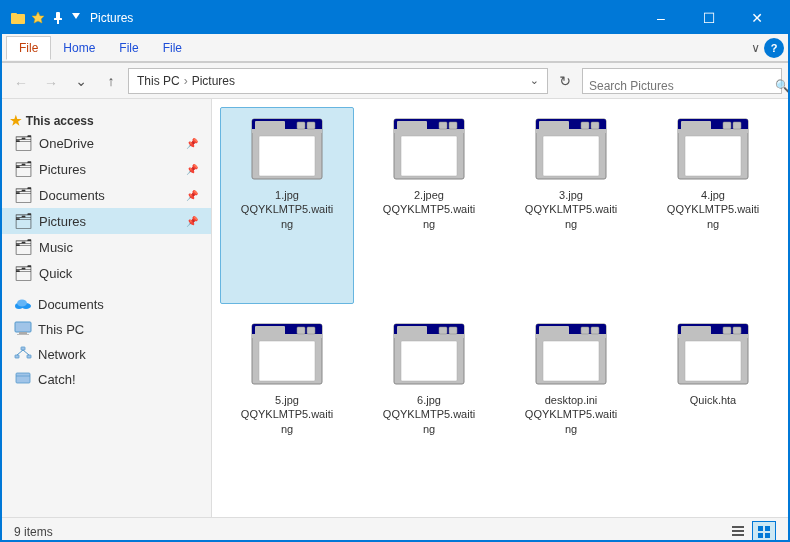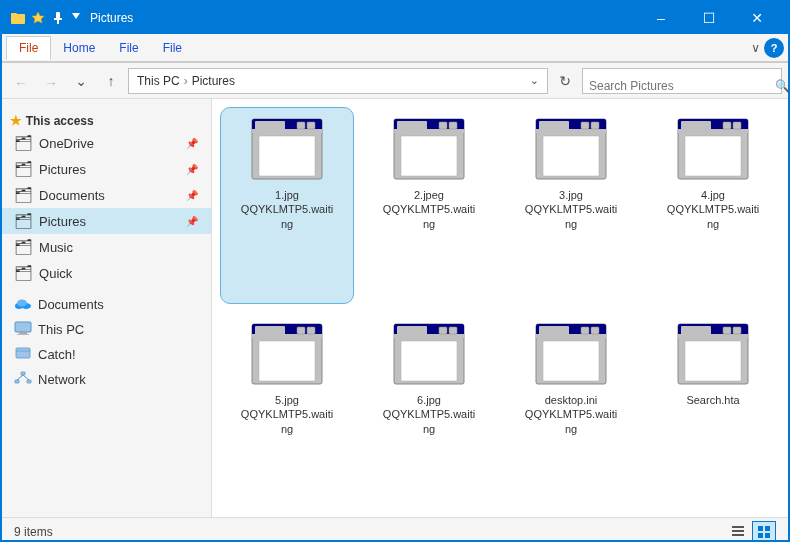--- a/index.html
+++ b/index.html
@@ -194,21 +194,21 @@
       gap: 8px;
       flex: 1;
     }
     .file-item {
       display: flex;
       flex-direction: column;
       align-items: center;
       padding: 6px 4px;
       cursor: pointer;
       border: 1px solid transparent;
-      border-radius: 10px;
+      border-radius: 2px;
       text-align: center;
     }
     .file-item.selected { background: #cce8f4; border-color: #66b5e0; }
     .file-icon {
       width: 80px;
       height: 70px;
       position: relative;
       margin-bottom: 4px;
     }
     .file-label {
@@ -367,38 +367,38 @@
             <rect x="1" y="1" width="16" height="10" rx="1" fill="#a0c4e8" stroke="#5599cc" stroke-width="1"></rect>
             <rect x="5" y="11" width="8" height="2" fill="#aaa"></rect>
             <rect x="3" y="13" width="12" height="1" fill="#bbb"></rect>
           </svg>
       </span>
       <span>This PC</span>
     </div>
     <div class="sidebar-item">
       <span class="item-icon">
         <svg width="18" height="14" viewBox="0 0 18 14">
-            <rect x="2" y="2" width="14" height="10" rx="1" fill="#a0c4e8" stroke="#5599cc" stroke-width="0.8"></rect>
-            <line x1="2" y1="5" x2="16" y2="5" stroke="#5599cc" stroke-width="0.7"></line>
-          </svg>
-      </span>
-      <span>Catch!</span>
-    </div>
-    <div class="sidebar-item">
-      <span class="item-icon">
-        <svg width="18" height="14" viewBox="0 0 18 14">
             <rect x="7" y="1" width="4" height="3" rx="0.5" fill="#a0c4e8" stroke="#5599cc" stroke-width="0.8"></rect>
             <rect x="1" y="9" width="4" height="3" rx="0.5" fill="#a0c4e8" stroke="#5599cc" stroke-width="0.8"></rect>
             <rect x="13" y="9" width="4" height="3" rx="0.5" fill="#a0c4e8" stroke="#5599cc" stroke-width="0.8"></rect>
             <line x1="9" y1="4" x2="3" y2="9" stroke="#5599cc" stroke-width="1"></line>
             <line x1="9" y1="4" x2="15" y2="9" stroke="#5599cc" stroke-width="1"></line>
           </svg>
       </span>
       <span>Network</span>
     </div>
+    <div class="sidebar-item">
+      <span class="item-icon">
+        <svg width="18" height="14" viewBox="0 0 18 14">
+            <rect x="2" y="2" width="14" height="10" rx="1" fill="#a0c4e8" stroke="#5599cc" stroke-width="0.8"></rect>
+            <line x1="2" y1="5" x2="16" y2="5" stroke="#5599cc" stroke-width="0.7"></line>
+          </svg>
+      </span>
+      <span>Catch!</span>
+    </div>
   </div>
 
   <div class="file-area" style="position:relative;">
     <div class="file-grid">
 
       <div class="file-item selected">
         <div class="file-icon">
           <svg class="win-icon-svg" viewBox="0 0 80 70" xmlns="http://www.w3.org/2000/svg">
             <rect x="5" y="5" width="70" height="60" rx="2" fill="#c0c0c0" stroke="#888" stroke-width="1"></rect>
             <rect x="5" y="5" width="70" height="14" rx="2" fill="#000080"></rect>
@@ -507,21 +507,21 @@
           <svg class="win-icon-svg" viewBox="0 0 80 70" xmlns="http://www.w3.org/2000/svg">
             <rect x="5" y="5" width="70" height="60" rx="2" fill="#c0c0c0" stroke="#888" stroke-width="1"></rect>
             <rect x="5" y="5" width="70" height="14" rx="2" fill="#000080"></rect>
             <rect x="5" y="15" width="70" height="4" fill="#c0c0c0"></rect>
             <rect x="8" y="7" width="30" height="9" rx="1" fill="#c0c0c0"></rect>
             <rect x="50" y="8" width="8" height="7" rx="1" fill="#c0c0c0" stroke="#888" stroke-width="0.5"></rect>
             <rect x="60" y="8" width="8" height="7" rx="1" fill="#c0c0c0" stroke="#888" stroke-width="0.5"></rect>
             <rect x="12" y="22" width="56" height="40" rx="1" fill="#fff" stroke="#aaa" stroke-width="0.5"></rect>
           </svg>
         </div>
-        <div class="file-label">Search.hta</div>
+        <div class="file-label">Quick.hta</div>
       </div>
 
     </div>
   </div>
 </div>
 
 <div class="status-bar">
   <span>9 items</span>
   <div class="status-right">
     <button class="view-btn">

